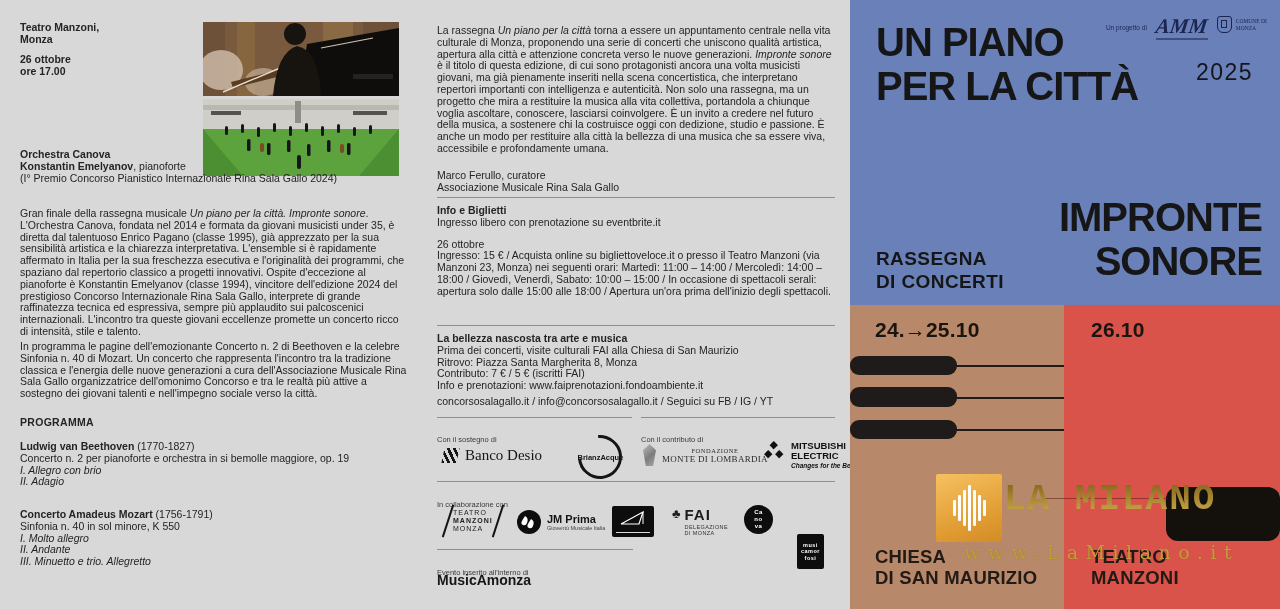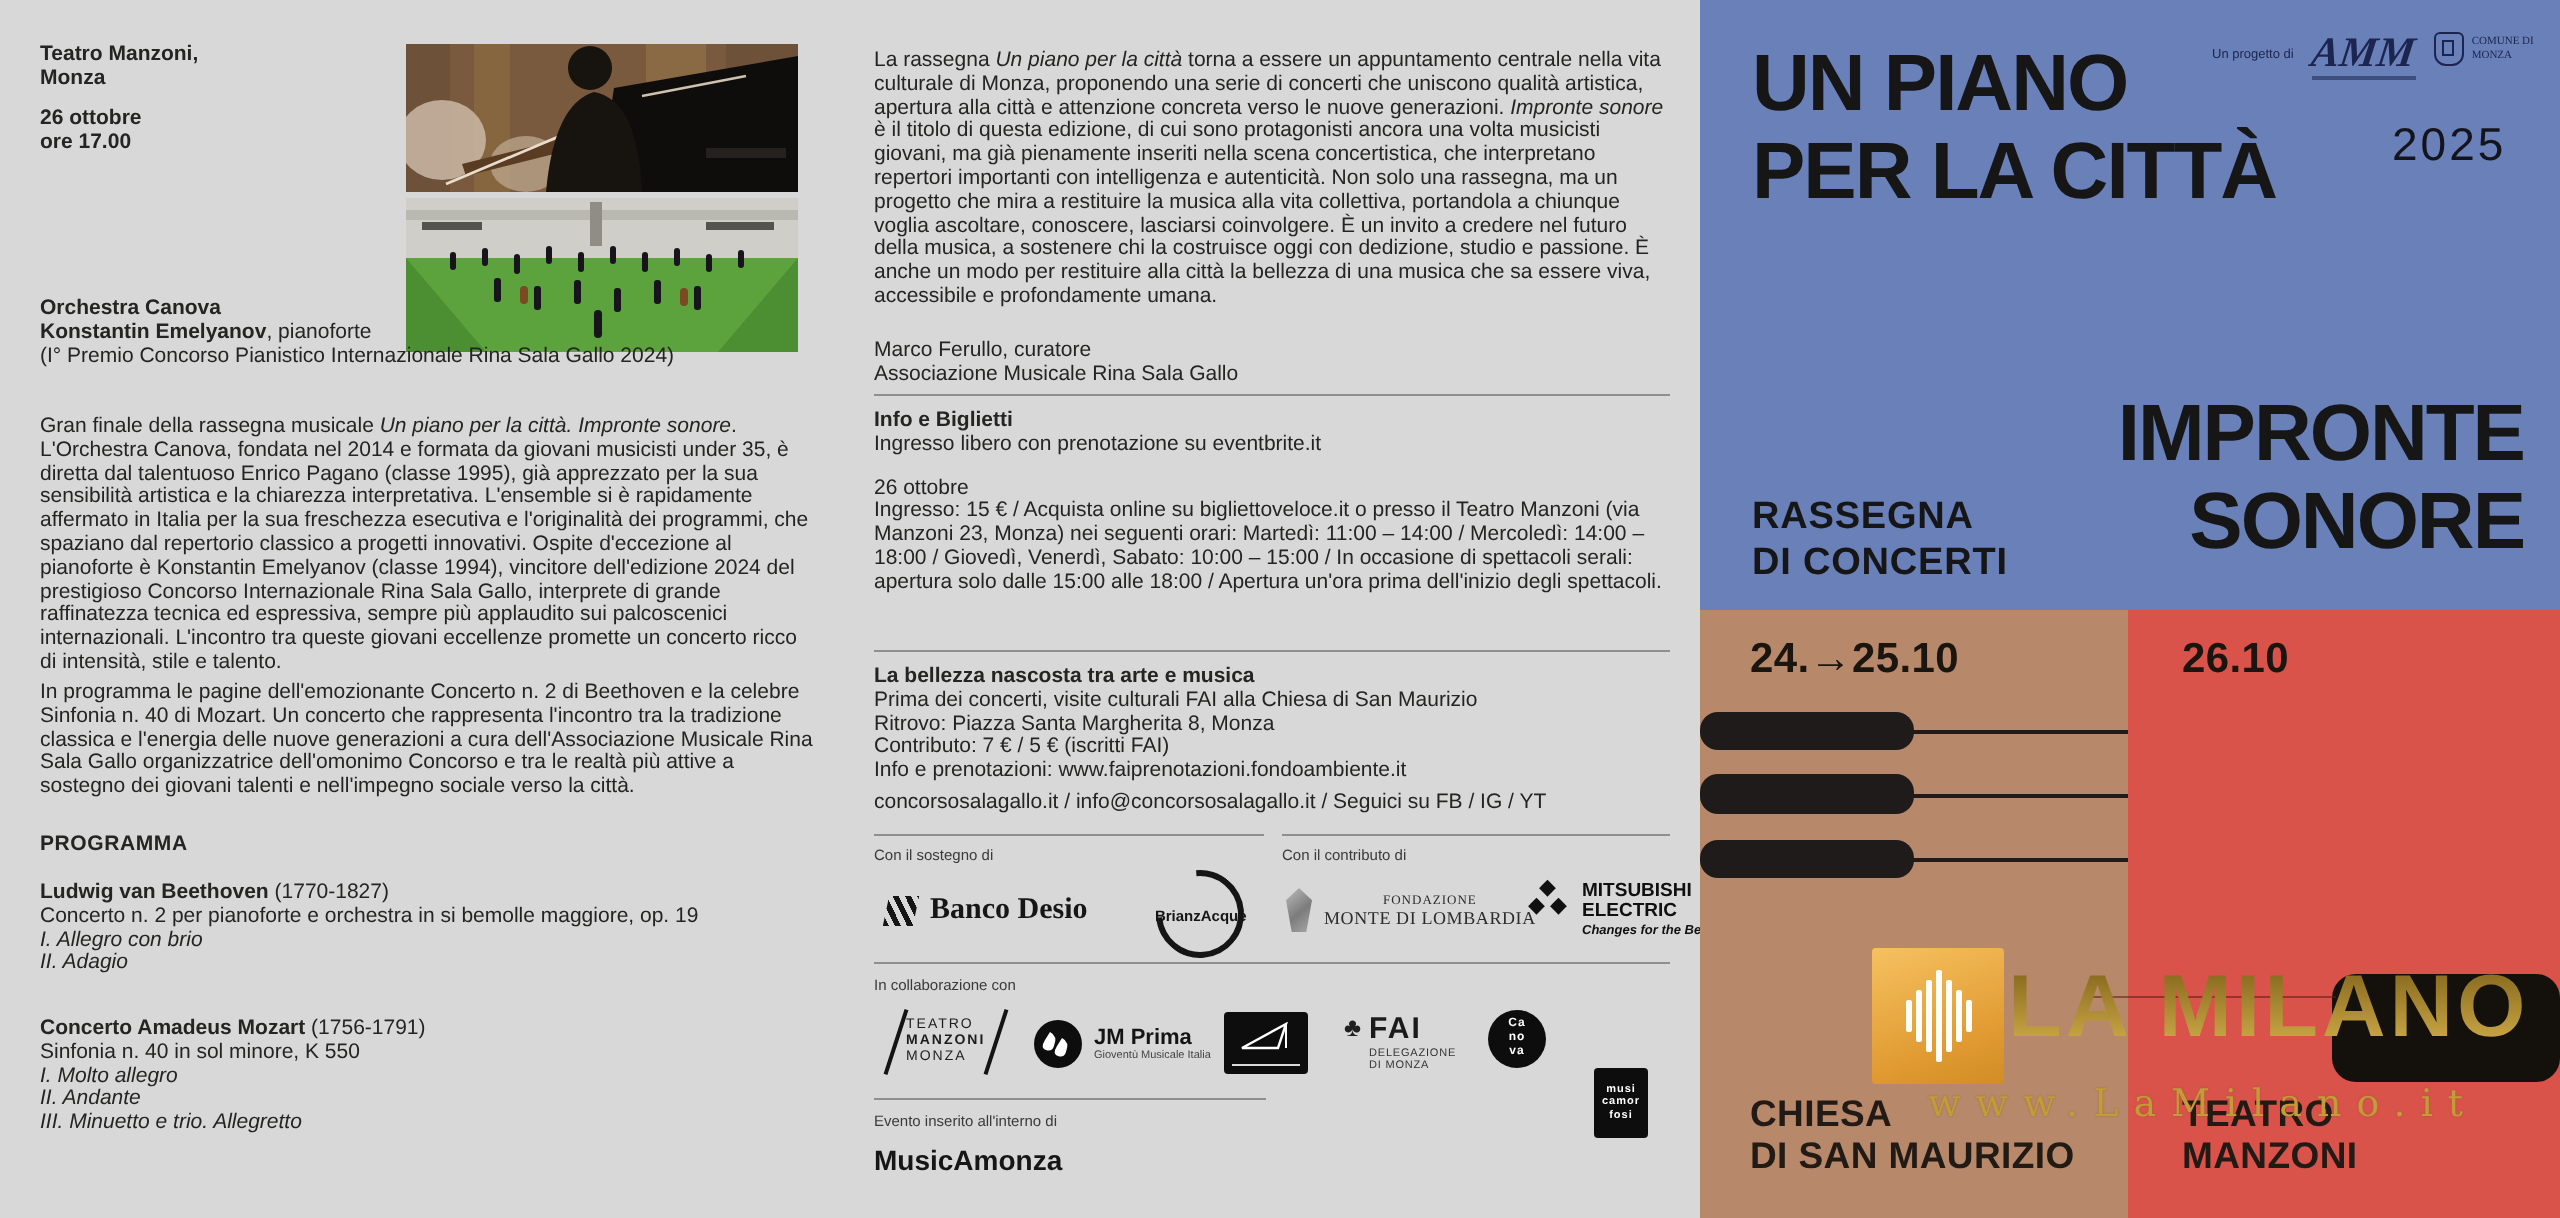--- a/index.html
+++ b/index.html
@@ -5,21 +5,21 @@
   html,body{margin:0;padding:0;background:#b0b0b0;}
   #canvas{position:relative;width:1280px;height:609px;background:#d8d8d8;overflow:hidden;
           font-family:"Liberation Sans",sans-serif;color:#1f1f1e;}
   .abs{position:absolute;}
   .prl{white-space:pre-line;}
   .b{font-weight:bold;}
   .i{font-style:italic;}
   
   .body-txt{font-size:10.5px;line-height:11.8px;color:#242423;}
   .hr{position:absolute;height:1px;background:#8f8f8f;}
-  .lbl{font-size:7.5px;color:#3a3a3a;}
+  .lbl{font-size:7.5px;color:#3a3a3a;margin-top:12px;}
   
   .photo{display:block;}
   
   .poster{position:absolute;left:850px;top:0;width:430px;height:454px;}
   .p-blue{position:absolute;left:0;top:0;width:430px;height:305px;}
   .p-tan{position:absolute;left:0;top:305px;width:214px;height:304px;}
   .p-red{position:absolute;left:214px;top:305px;width:216px;height:304px;}
   .p-title{position:absolute;left:26px;top:20px;font-size:40px;line-height:44px;
            font-weight:bold;letter-spacing:-1px;color:#161617;}
   .p-series{position:absolute;left:26px;top:247px;font-size:19px;line-height:23px;
@@ -53,22 +53,22 @@
   .blackbox{background:#0d0d0d;border-radius:2px;position:relative;}
   .sail{position:absolute;left:7px;top:5px;width:26px;height:14px;}
   .microline{position:absolute;height:1.5px;background:rgba(255,255,255,.85);}
   .stack-w{color:#fff;font-weight:bold;text-align:center;line-height:7px;font-size:6px;letter-spacing:.5px;}
   
   .wm-box{position:absolute;left:1166px;top:487px;width:114px;height:54px;background:#14100c;border-radius:12px;}
   .wm-sq{position:absolute;left:936px;top:474px;width:66px;height:68px;border-radius:2px;
          background:linear-gradient(160deg,#f6c160,#e09a31 70%,#d18c26);display:flex;
          align-items:center;justify-content:center;gap:2px;}
   .wm-sq span{display:block;width:3px;background:#fdfdfb;border-radius:1px;}
-  .wm-title{position:absolute;left:1004px;top:479px;font-family:Liberation Sans, sans-serif;
-            font-weight:bold;font-size:44px;letter-spacing:2px;color:#b8912f;
+  .wm-title{position:absolute;left:1004px;top:479px;font-family:Liberation Mono, monospace;
+            font-weight:bold;font-size:36px;letter-spacing:2px;color:#b8912f;
             background:linear-gradient(#7c5f18,#d9b44e);-webkit-background-clip:text;background-clip:text;
             -webkit-text-fill-color:transparent;}
   .wm-line{position:absolute;left:1042px;top:498px;width:126px;height:1px;background:rgba(96,28,16,.55);}
   .wm-url{position:absolute;left:964px;top:541px;font-family:"DejaVu Serif","Liberation Serif",serif;
           font-size:19px;letter-spacing:7.5px;color:#c39b38;text-shadow:0 0 1px rgba(120,90,20,.5);}
 </style>
 </head>
 <body>
 
 <div id="canvas">
@@ -184,21 +184,21 @@
 
   <div class="abs body-txt" style="left:437px;top:396px;width:398px;">concorsosalagallo.it / info@concorsosalagallo.it / Seguici su FB / IG / YT</div>
 
   <div class="hr" style="left:437px;top:417px;width:195px;"></div>
   <div class="hr" style="left:641px;top:417px;width:194px;"></div>
   <div class="abs lbl" style="left:437px;top:423px;">Con il sostegno di</div>
   <div class="abs lbl" style="left:641px;top:423px;">Con il contributo di</div>
 
   <div class="abs" style="left:443px;top:447px;display:flex;align-items:center;gap:7px;">
     <div class="bd-icon"></div>
-    <div class="serif" style="font-size:15px;font-weight:bold;color:#161616;">Banco Desio</div>
+    <div class="serif" style="font-size:15px;font-weight:normal;color:#161616;">Banco Desio</div>
   </div>
   <div class="abs" style="left:578px;top:435px;">
     <div class="ba-circle">
         <div class="ba-txt">BrianzAcque</div>
       </div>
   </div>
   <div class="abs" style="left:643px;top:444px;display:flex;align-items:center;gap:6px;">
     <div class="gem"></div>
     <div class="serif" style="color:#2c2c2c;">
       <div style="font-size:6.5px;letter-spacing:.5px;text-align:center;">FONDAZIONE</div>

